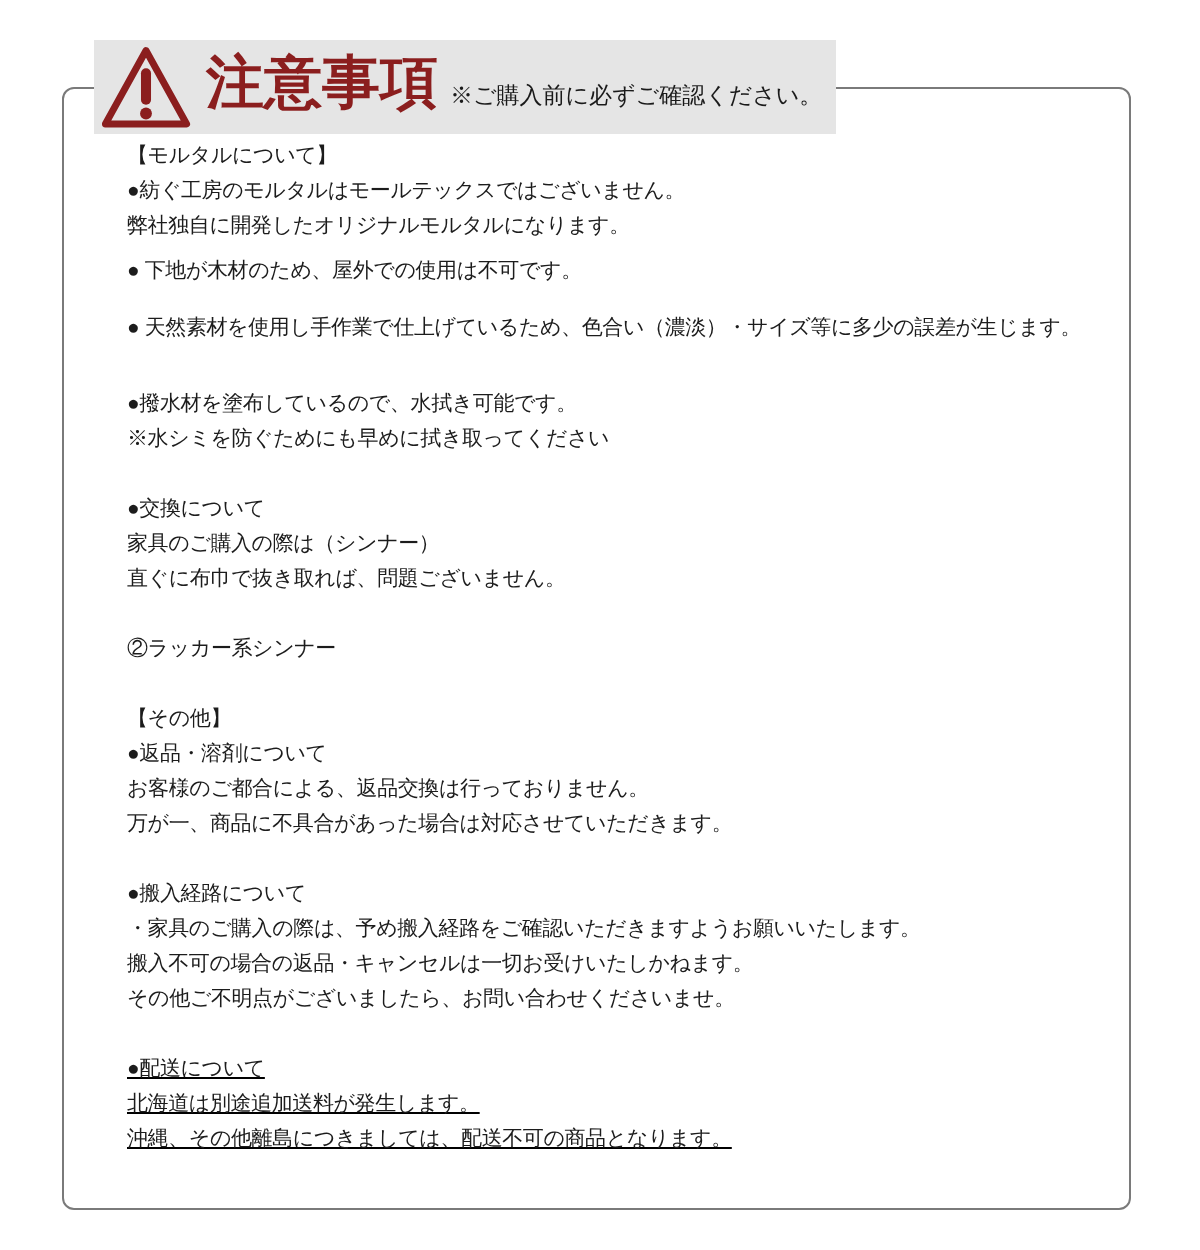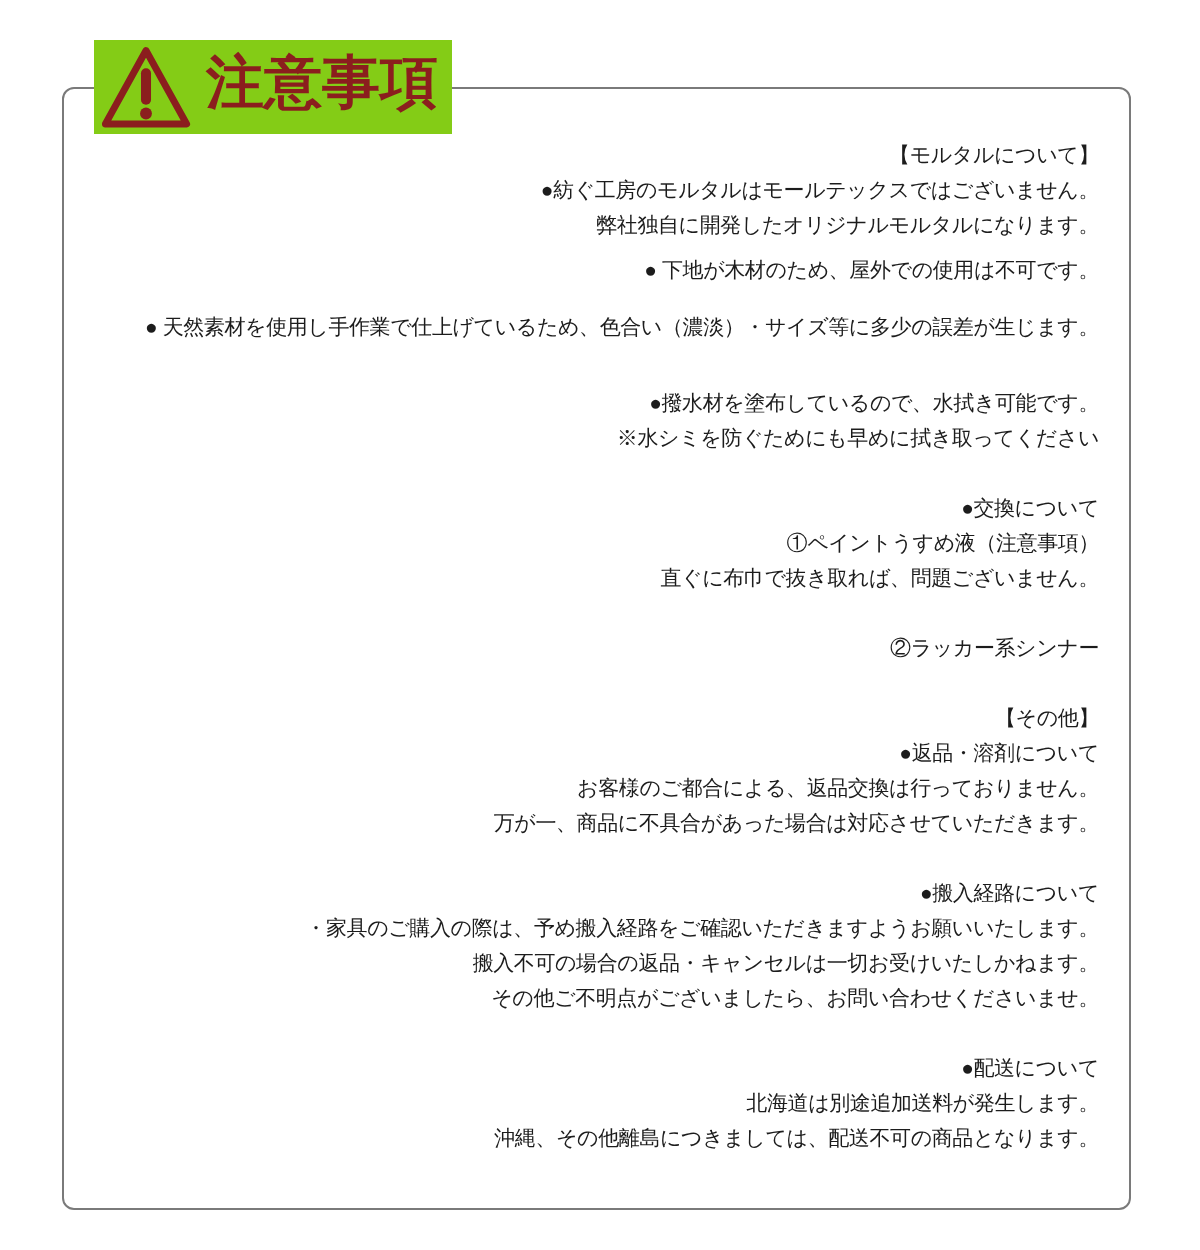--- a/index.html
+++ b/index.html
@@ -27,21 +27,21 @@
     padding: 48px 30px 15px 63px;
     background: #ffffff;
   }
   .notice-header {
     position: absolute;
     top: -49px;
     left: 30px;
     height: 94px;
     display: flex;
     align-items: center;
-    background: #84cc16;
+    background: #e5e5e5;
     padding: 0 14px 0 6px;
   }
   .warn-icon {
     flex: 0 0 auto;
     display: block;
   }
   .notice-title {
     font-size: 58px;
     font-weight: 900;
     letter-spacing: 0px;
@@ -53,26 +53,25 @@
   .notice-subtitle {
     font-size: 23px;
     font-weight: 500;
     color: #1a1a1a;
     margin: 16px 0 0 12px;
     line-height: 1;
     white-space: nowrap;
   }
   .para {
     margin: 0 0 35px 0;
-    text-align: right;
   }
   .para.gap-s  { margin-bottom: 10px; }
   .para.gap-m  { margin-bottom: 22px; }
   .para.gap-l  { margin-bottom: 41px; }
-  .para:last-child { margin-bottom: 0; }
+  .para:last-child { margin-bottom: 0; text-decoration: underline; }
   .line {
     font-size: 21px;
     letter-spacing: -0.4px;
     line-height: 35px;
     color: #1c1c1c;
     white-space: nowrap;
   }
 </style>
 </head>
 <body>
@@ -80,20 +79,21 @@
 <div class="page">
   <div class="notice-box">
 
     <div class="notice-header">
       <svg class="warn-icon" width="92" height="84" viewBox="0 0 100 92" aria-hidden="true">
         <path d="M50 6 L94.5 86.5 L5.5 86.5 Z" fill="none" stroke="#8b1e1e" stroke-width="7.5" stroke-linejoin="round"></path>
         <line x1="50" y1="31" x2="50" y2="60" stroke="#8b1e1e" stroke-width="11" stroke-linecap="round"></line>
         <circle cx="50" cy="75" r="6.5" fill="#8b1e1e"></circle>
       </svg>
       <div class="notice-title">注意事項</div>
+      <div class="notice-subtitle">※ご購入前に必ずご確認ください。</div>
     </div>
 
     <div class="notice-body">
 
       <div class="para gap-s">
         <div class="line">【モルタルについて】</div>
         <div class="line">●紡ぐ工房のモルタルはモールテックスではございません。</div>
         <div class="line">弊社独自に開発したオリジナルモルタルになります。</div>
       </div>
 
@@ -105,21 +105,21 @@
         <div class="line">● 天然素材を使用し手作業で仕上げているため、色合い（濃淡）・サイズ等に多少の誤差が生じます。</div>
       </div>
 
       <div class="para">
         <div class="line">●撥水材を塗布しているので、水拭き可能です。</div>
         <div class="line">※水シミを防ぐためにも早めに拭き取ってください</div>
       </div>
 
       <div class="para">
         <div class="line">●交換について</div>
-        <div class="line">①ペイントうすめ液（注意事項）</div>
+        <div class="line">家具のご購入の際は（シンナー）</div>
         <div class="line">直ぐに布巾で抜き取れば、問題ございません。</div>
       </div>
 
       <div class="para">
         <div class="line">②ラッカー系シンナー</div>
       </div>
 
       <div class="para">
         <div class="line">【その他】</div>
         <div class="line">●返品・溶剤について</div>

